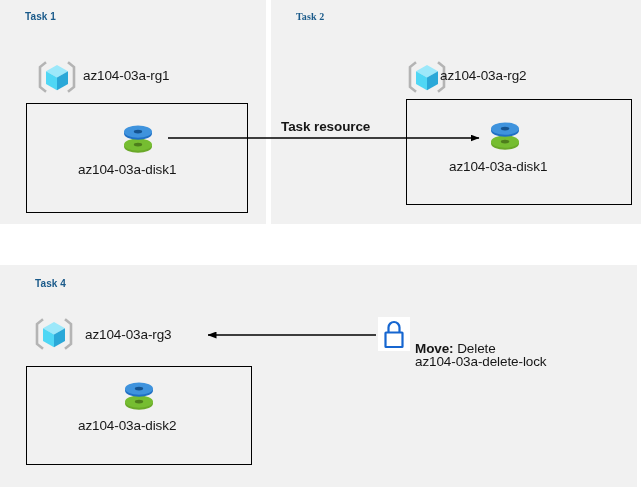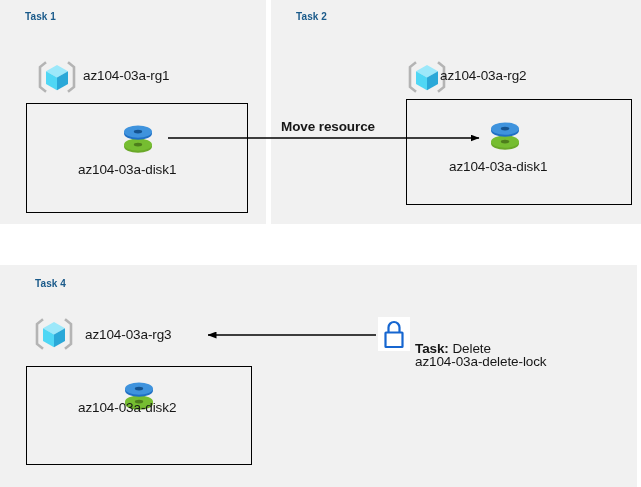--- a/index.html
+++ b/index.html
@@ -132,21 +132,21 @@
     <ellipse cx="22" cy="18.5" rx="14" ry="6.2" fill="#1f6fc4"></ellipse>
     <ellipse cx="22" cy="16.6" rx="14" ry="6.2" fill="#3f93dd"></ellipse>
     <ellipse cx="22" cy="16.6" rx="4.2" ry="1.9" fill="#15538f"></ellipse>
   </svg>
 </div>
 
 <div class="res-label" style="left:78px; top:162px;">az104-03a-disk1</div>
 
 <div class="panel" style="left:271px; top:0px; width:370px; height:224px;"></div>
 
-<div class="panel-title" style="left:296px; top:11px;">Task 2</div>
+<div class="panel-title" style="left:296px; top:11px;font-family:Liberation Serif, serif;">Task 2</div>
 
 <div class="rg-icon" style="left:406px; top:56px;">
   <svg viewBox="0 0 42 42" xmlns="http://www.w3.org/2000/svg">
     <path d="M9 7 L4 11 L4 31 L9 35" fill="none" stroke="#b4b4b4" stroke-width="2.6" stroke-linecap="square"></path>
     <path d="M33 7 L38 11 L38 31 L33 35" fill="none" stroke="#b4b4b4" stroke-width="2.6" stroke-linecap="square"></path>
     <polygon points="21,9 32,15.3 21,21.6 10,15.3" fill="#9ce8fa"></polygon>
     <polygon points="10,15.3 21,21.6 21,34.2 10,27.9" fill="#4fd7f5"></polygon>
     <polygon points="32,15.3 32,27.9 21,34.2 21,21.6" fill="#2aa8d8"></polygon>
   </svg>
 </div>
@@ -190,43 +190,43 @@
   <svg viewBox="0 0 44 44" xmlns="http://www.w3.org/2000/svg">
     <ellipse cx="22" cy="31.5" rx="14" ry="6.2" fill="#6aa829"></ellipse>
     <ellipse cx="22" cy="29.6" rx="14" ry="6.2" fill="#76bd31"></ellipse>
     <ellipse cx="22" cy="29.6" rx="4.2" ry="1.9" fill="#4d7d1c"></ellipse>
     <ellipse cx="22" cy="18.5" rx="14" ry="6.2" fill="#1f6fc4"></ellipse>
     <ellipse cx="22" cy="16.6" rx="14" ry="6.2" fill="#3f93dd"></ellipse>
     <ellipse cx="22" cy="16.6" rx="4.2" ry="1.9" fill="#15538f"></ellipse>
   </svg>
 </div>
 
-<div class="res-label" style="left:78px; top:400px;">az104-03a-disk2</div>
+<div class="res-label" style="left:78px; top:418px;">az104-03a-disk2</div>
 
 <div class="lock-icon" style="left:378px; top:317px;">
   <svg viewBox="0 0 32 34" xmlns="http://www.w3.org/2000/svg">
     <path d="M10.5 15.5 L10.5 10.5 A5.5 5.5 0 0 1 21.5 10.5 L21.5 15.5" fill="none" stroke="#1666d0" stroke-width="2.2"></path>
     <rect x="7.5" y="15.5" width="17" height="14.5" rx="0.5" fill="none" stroke="#1666d0" stroke-width="2.2"></rect>
   </svg>
 </div>
 
 <div class="res-label" style="left:415px; top:322px;margin-top:32px;">az104-03a-delete-lock</div>
 
 <div class="lock-type" style="left:415px; top:341px;">
-  <b>Task:</b><span>&nbsp;</span><span>Delete</span>
+  <b>Move:</b><span>&nbsp;</span><span>Delete</span>
 </div>
 
 <svg class="arrow-layer" viewBox="0 0 641 487" xmlns="http://www.w3.org/2000/svg">
   <defs>
     <marker id="arrowhead-right" markerWidth="9" markerHeight="7" refX="8.5" refY="3.5" orient="auto" markerUnits="userSpaceOnUse">
       <polygon points="0 0, 9 3.5, 0 7" fill="#000000"></polygon>
     </marker>
     <marker id="arrowhead-left" markerWidth="9" markerHeight="7" refX="8.5" refY="3.5" orient="auto" markerUnits="userSpaceOnUse">
       <polygon points="0 0, 9 3.5, 0 7" fill="#000000"></polygon>
     </marker>
   </defs>
 
   <line x1="168" y1="138" x2="479" y2="138" stroke="#000000" stroke-width="1.3" marker-end="url(#arrowhead-right)"></line>
 
   <line x1="376" y1="335" x2="208" y2="335" stroke="#000000" stroke-width="1.3" marker-end="url(#arrowhead-left)"></line>
 </svg>
 
-<div class="edge-label" style="left:281px; top:119px;">Move resource</div>
+<div class="edge-label" style="left:281px; top:119px;">Task resource</div>
 
 </body></html>

